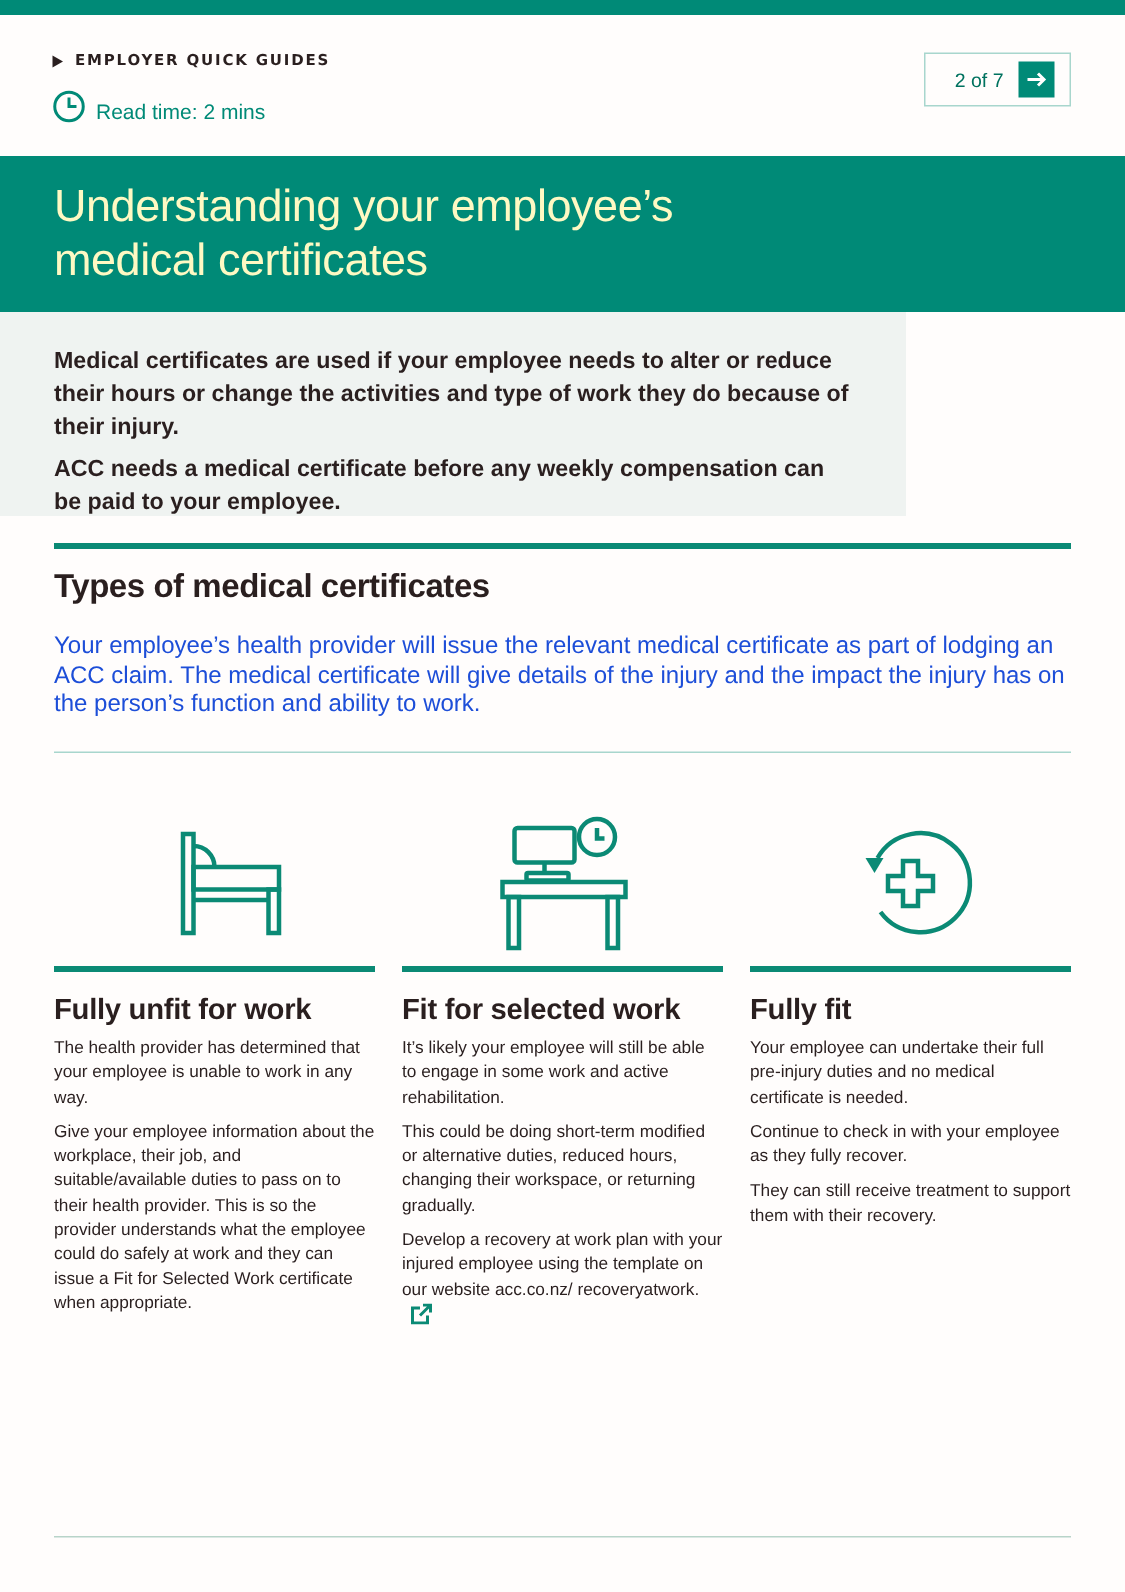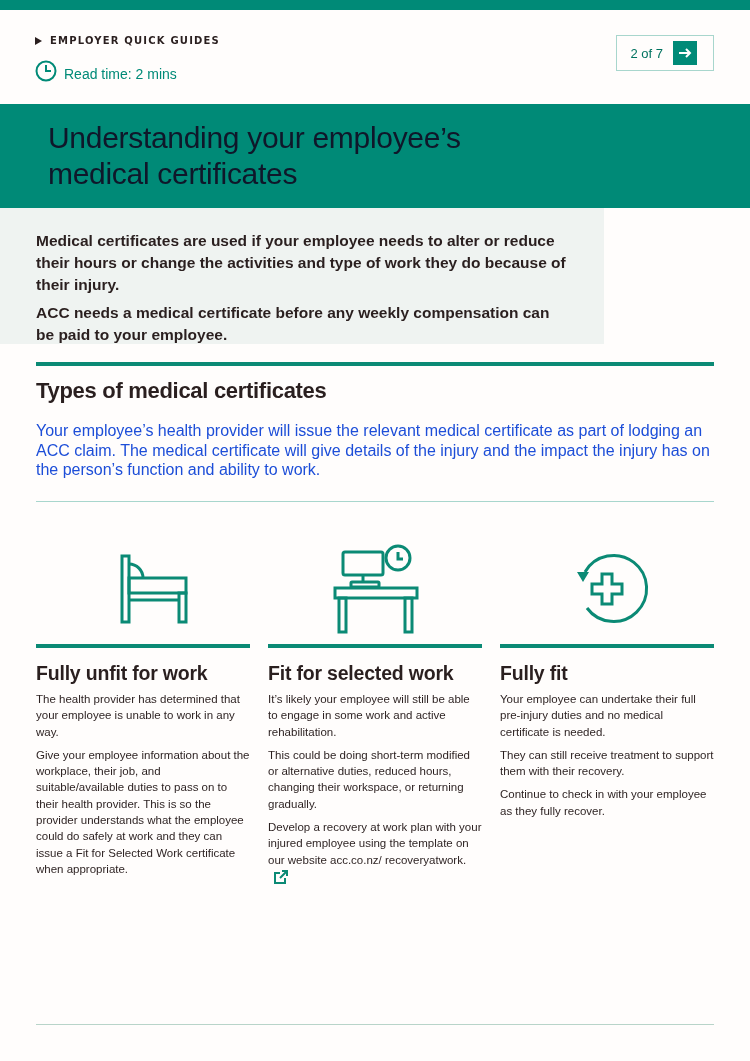--- a/index.html
+++ b/index.html
@@ -10,27 +10,27 @@
 
   .eyebrow { position: absolute; left: 35px; top: 35px; display: flex; align-items: center; gap: 8px;
     font-family: "DejaVu Sans", sans-serif; font-size: 10px; font-weight: bold; letter-spacing: 1.2px; color: #2a1f1f; }
   .eyebrow .tri { width: 0; height: 0; border-top: 4px solid transparent; border-bottom: 4px solid transparent; border-left: 7px solid #2a1f1f; }
 
   .readtime { position: absolute; left: 35px; top: 60px; display: flex; align-items: flex-end; gap: 7px;
     color: #008a77; font-size: 14px; }
   .readtime svg { width: 22px; height: 22px; }
 
   .pager { position: absolute; left: 616px; top: 35px; width: 98px; height: 36px; border: 1px solid #a8d6cd;
-    display: flex; align-items: center; justify-content: flex-end; padding-right: 16px; gap: 10px; }
+    display: flex; align-items: center; justify-content: flex-end; padding-right: 10px; gap: 10px; }
   .pager .count { color: #00725f; font-size: 13px; }
   .pager .next { width: 24px; height: 24px; background: #008a77; display: flex; align-items: center; justify-content: center; }
   .pager .next svg { width: 14px; height: 14px; }
 
   .hero { position: absolute; left: 0; top: 104px; width: 750px; height: 104px; background: #008a77; padding: 16px 36px 0 36px; }
-  .hero h1 { color: #0f172a; font-size: 30px; font-weight: normal; line-height: 36px; letter-spacing: -0.3px; margin-left: 12px; }
+  .hero h1 { color: #fef9c3; font-size: 30px; font-weight: normal; line-height: 36px; letter-spacing: -0.3px; }
 
   .intro { position: absolute; left: 0; top: 208px; width: 604px; height: 136px; background: #eff3f1; padding: 22px 36px 0 36px; }
   .intro p { font-size: 15.5px; font-weight: bold; line-height: 22px; color: #2a1f1f; margin-bottom: 6px; }
 
   .section-rule { position: absolute; left: 36px; top: 362px; width: 678px; height: 4px; background: #0b8a75; }
   .section-title { position: absolute; left: 36px; top: 378px; font-size: 22px; font-weight: bold; color: #2a1f1f; letter-spacing: -0.3px; }
   .section-body { position: absolute; left: 36px; top: 421px; width: 680px; font-size: 16px; line-height: 19.5px; color: #1d4ed8; }
   .thin-rule { position: absolute; left: 36px; top: 501px; width: 678px; height: 1px; background: #a8d6cd; }
 
   .cols { position: absolute; left: 36px; top: 532px; width: 678px; display: flex; gap: 18px; }
@@ -142,18 +142,18 @@
           <path d="M28 30 A33 33 0 1 1 30 66"></path>
           <path d="M44 36 H54 V28 H44 V36 Z" stroke="none"></path>
           <path d="M45 32 H55 V42 H65 V52 H55 V62 H45 V52 H35 V42 H45 Z"></path>
         </g>
         <path d="M20 30 L32 30 L26 40 Z" fill="#0b8a75"></path>
       </svg>
     </div>
     <div class="col-rule"></div>
     <h3>Fully fit</h3>
     <p>Your employee can undertake their full pre-injury duties and no medical certificate is needed.</p>
+    <p>Continue to check in with your employee as they fully recover.</p>
     <p>They can still receive treatment to support them with their recovery.</p>
-    <p>Continue to check in with your employee as they fully recover.</p>
   </div>
 </div>
 
 <div class="bottom-rule"></div>
 
 </body></html>

